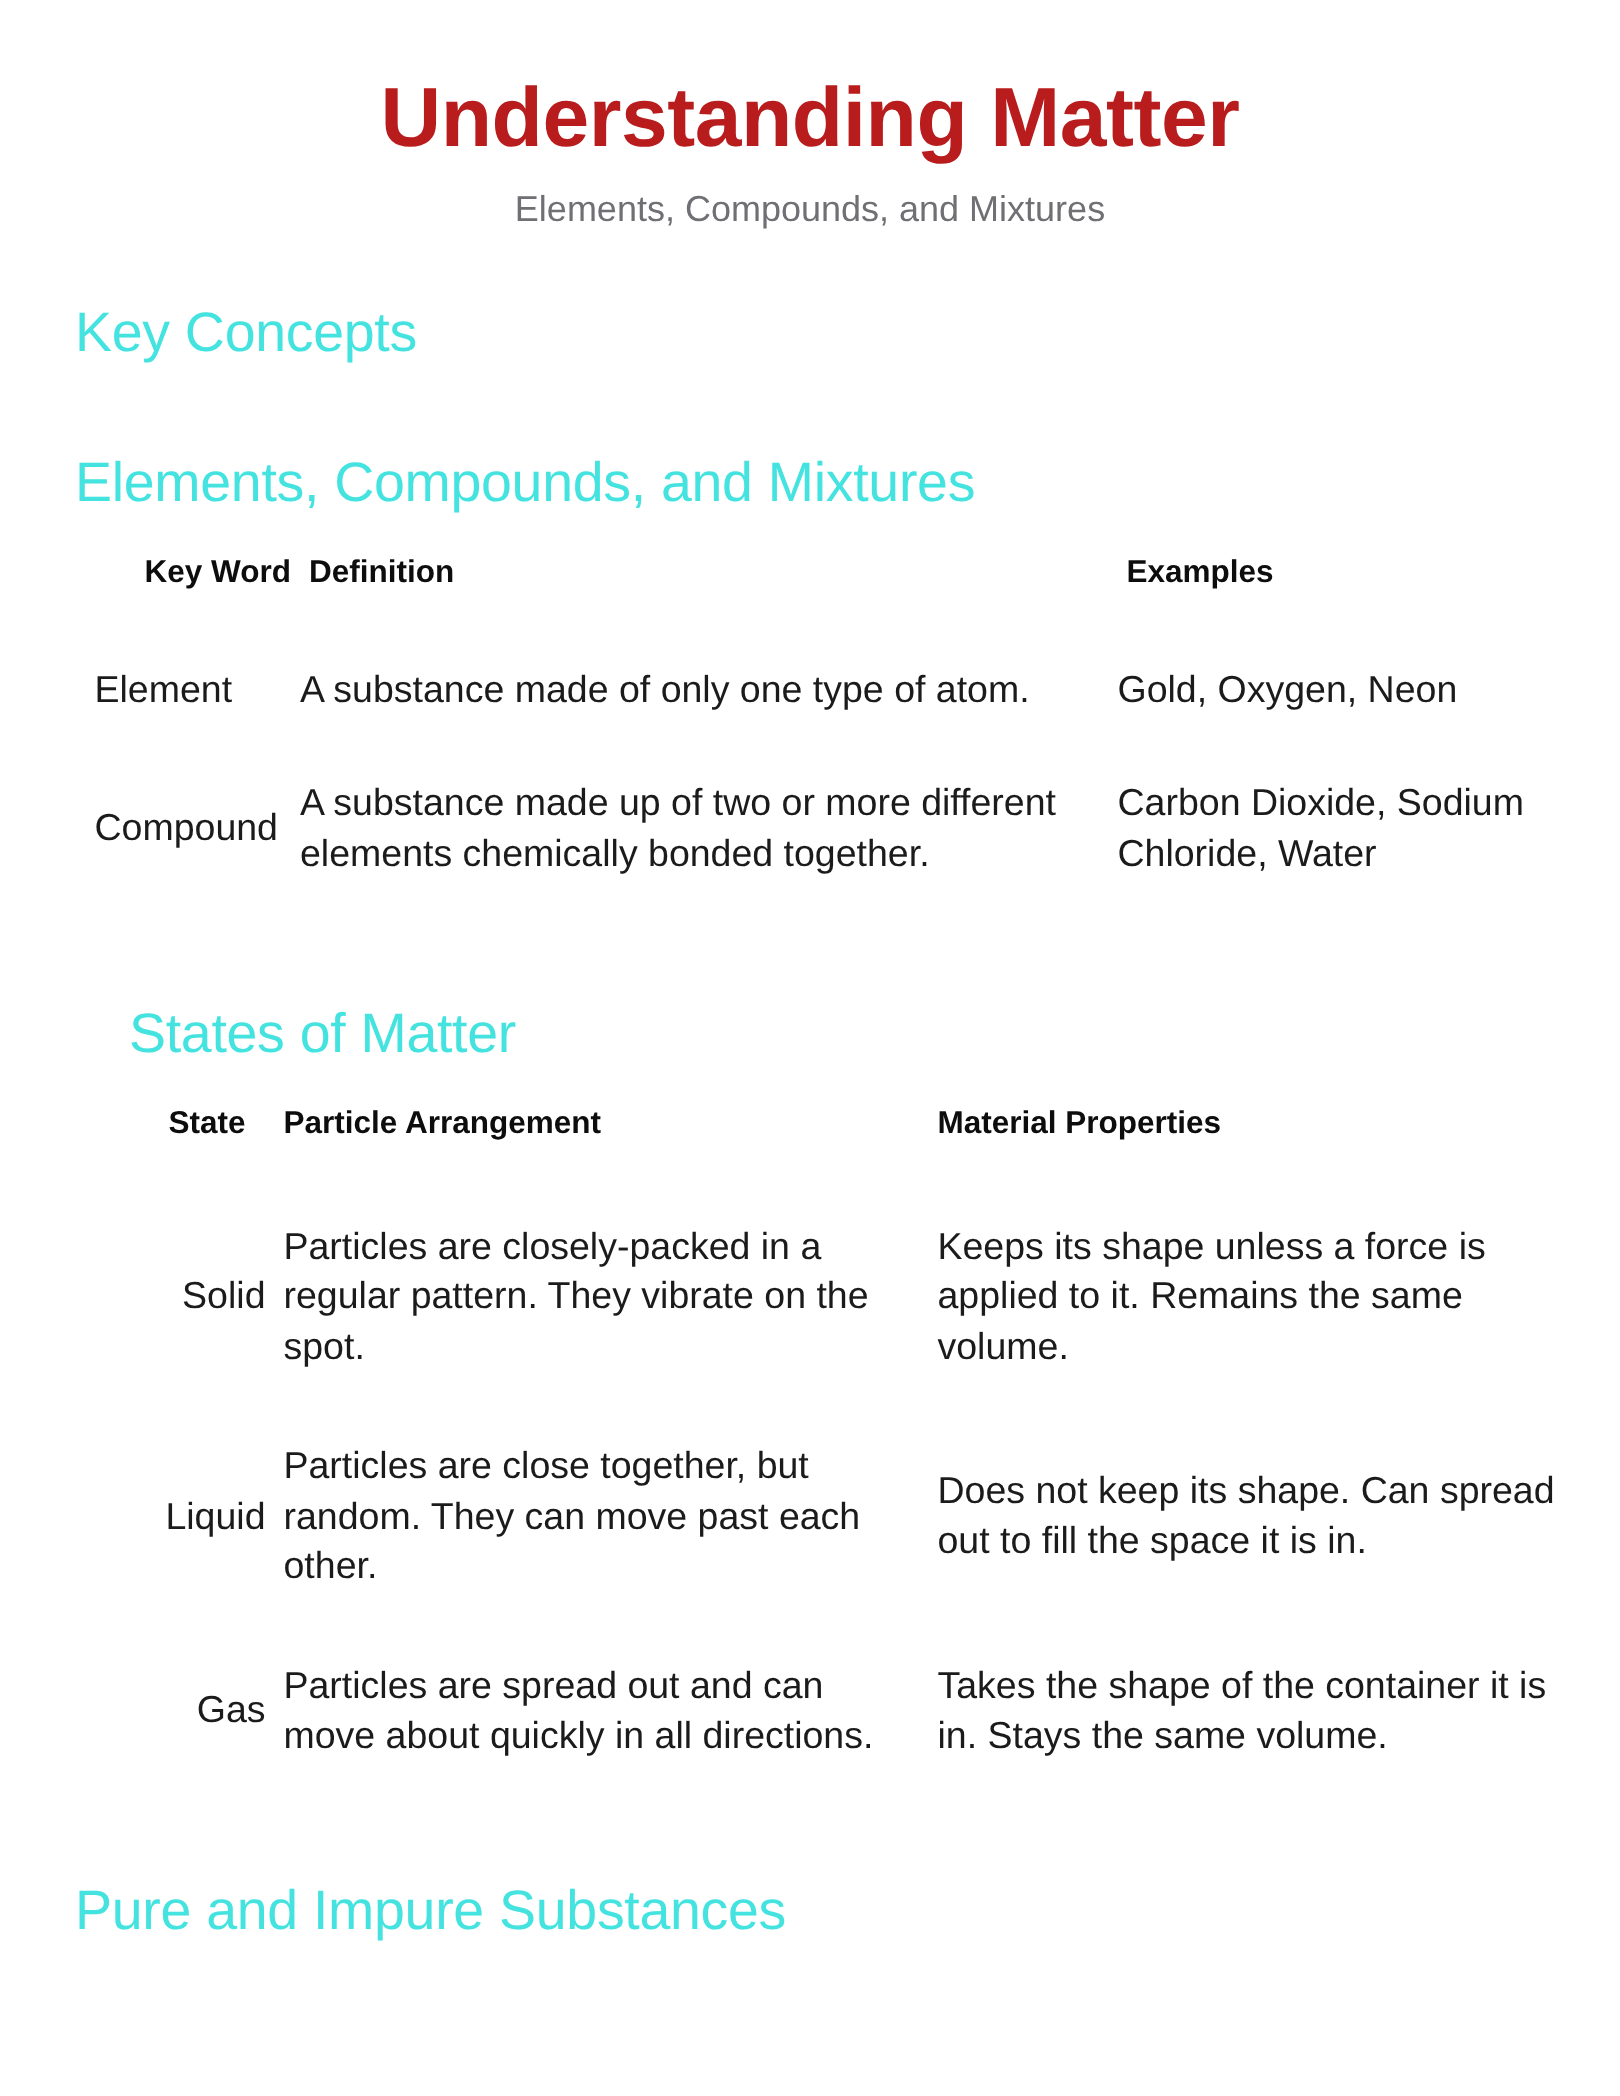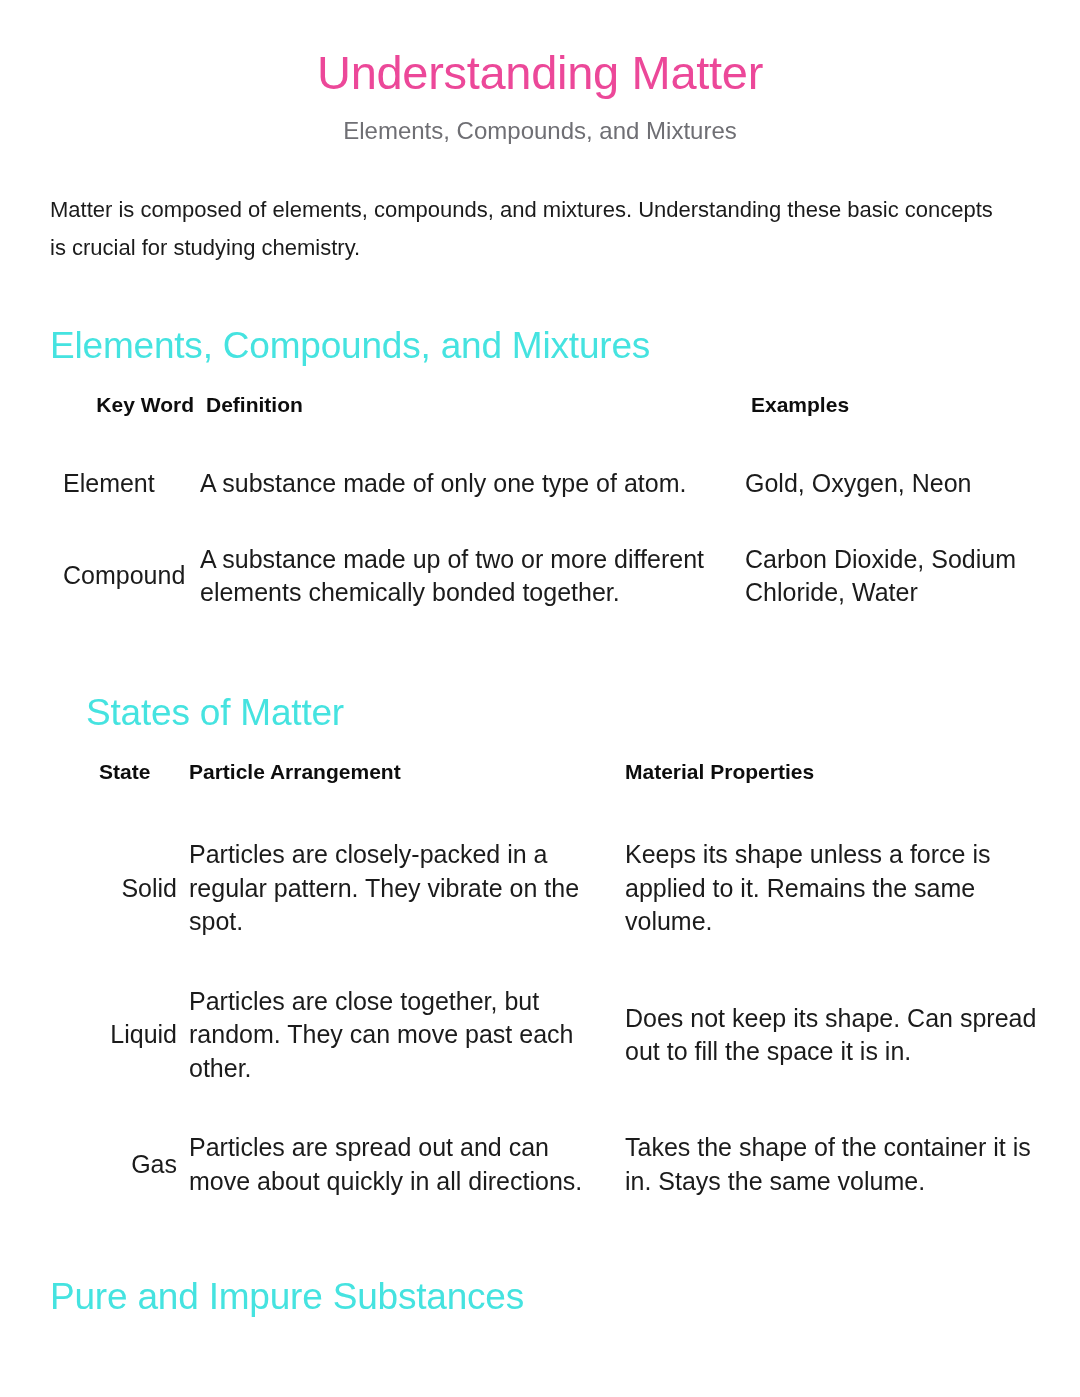--- a/index.html
+++ b/index.html
@@ -22,24 +22,24 @@
     padding: 0;
     position: relative;
   }
 
   
   .title-block {
     text-align: center;
     padding-top: 48px;
   }
   .doc-title {
-    font-size: 47px;
+    font-size: 56px;
     line-height: 1.06;
-    font-weight: 400;
-    color: #ec4899;
+    font-weight: 700;
+    color: #b91c1c;
     letter-spacing: -0.3px;
     margin: 0;
   }
   .doc-subtitle {
     font-size: 24px;
     line-height: 1.3;
     font-weight: 400;
     color: #6f6f74;
     margin: 17px 0 0 0;
   }
@@ -99,35 +99,35 @@
   .t-concepts td.c1 { padding-left: 13px; }
   .t-concepts td.c2 { padding-left: 0px; }
   .t-concepts td.c3 { padding-left: 0px; }
   .t-concepts th.c1 { text-align: right; padding-left: 13px; }
 
   
   .t-states col.c1 { width: 97px; }
   .t-states col.c2 { width: 436px; }
   .t-states col.c3 { width: 447px; }
   .t-states td.c1 { padding-left: 13px; text-align: right; }
-  .t-states th.c1 { text-align: left; padding-left: 13px; }
+  .t-states th.c1 { text-align: center; padding-left: 13px; }
   .t-states td { padding-top: 20px; padding-bottom: 26px; }
 </style>
 </head>
 <body>
 
 <div class="page">
 
   <div class="title-block">
     <h1 class="doc-title">Understanding Matter</h1>
     <div class="doc-subtitle">Elements, Compounds, and Mixtures</div>
   </div>
 
   <div class="section sec-key-concepts">
-    <p class="body-text">Matter is composed of elements, compounds, and mixtures. Understanding these basic concepts is crucial for studying chemistry.</p>
+    <h2 class="section-heading">Key Concepts</h2>
   </div>
 
   <div class="section sec-elements">
     <h2 class="section-heading">Elements, Compounds, and Mixtures</h2>
 
     <table class="data-table t-concepts">
       <colgroup>
         <col class="c1">
           <col class="c2">
           <col class="c3">

